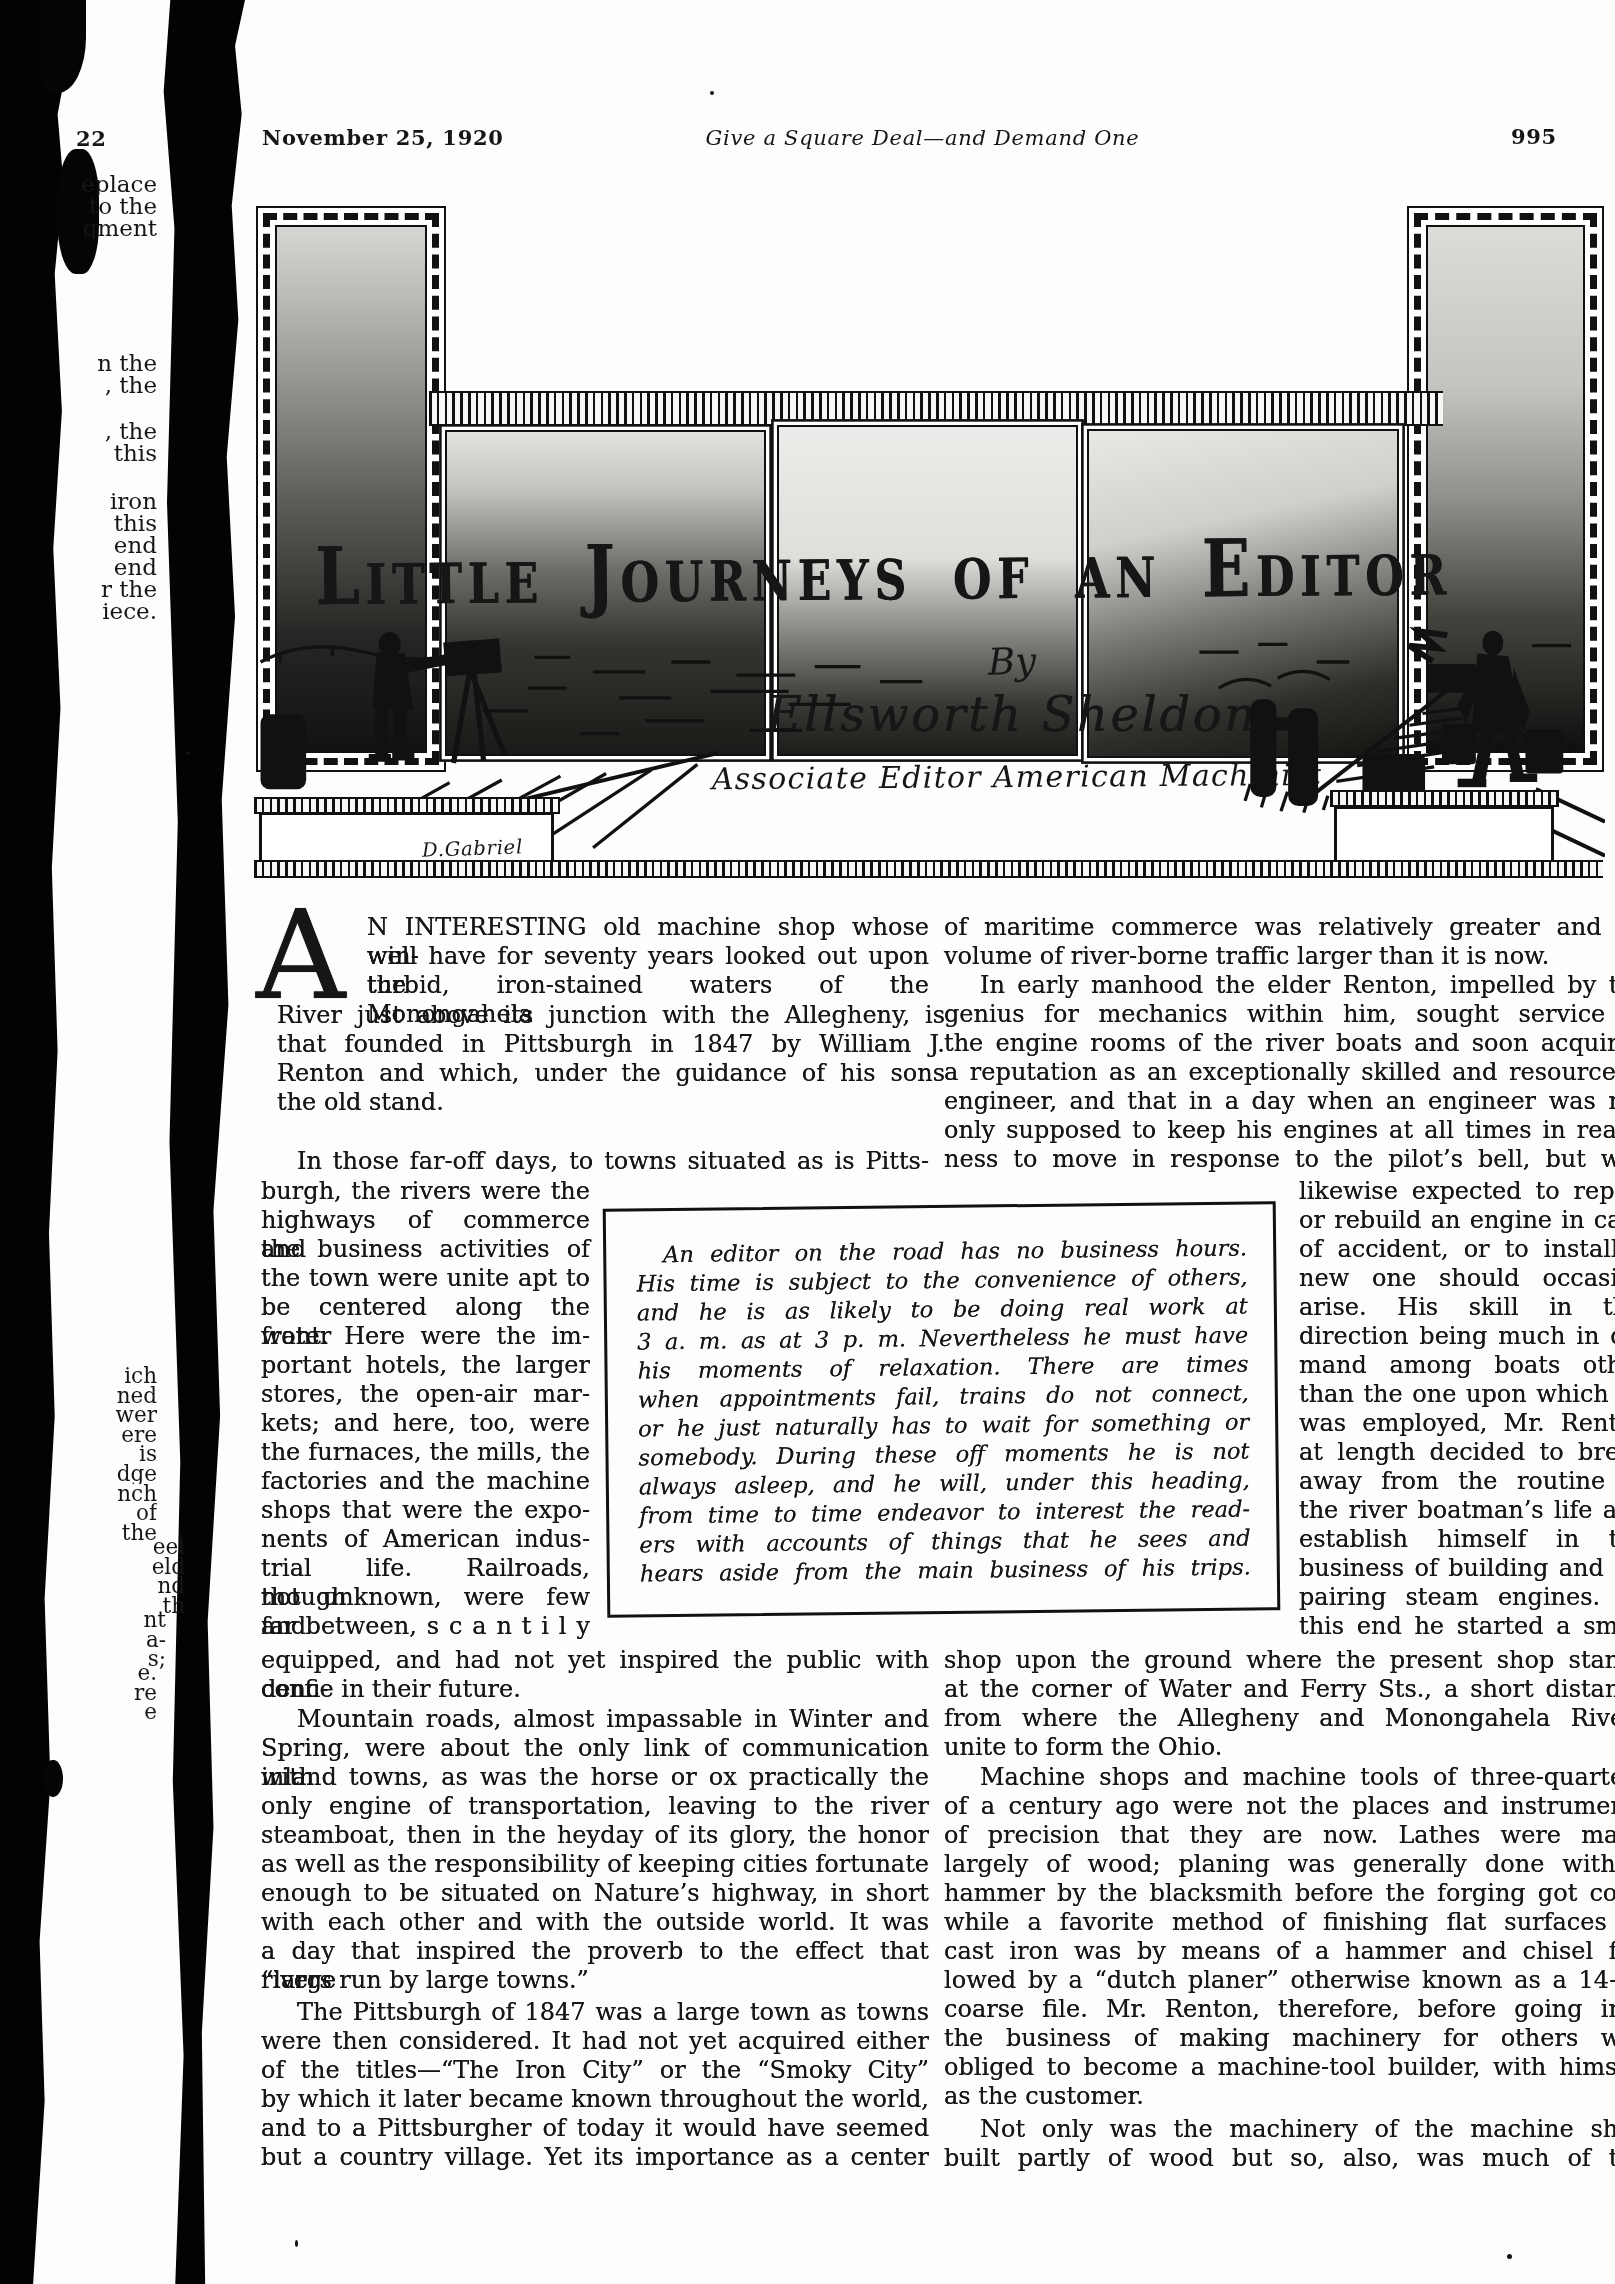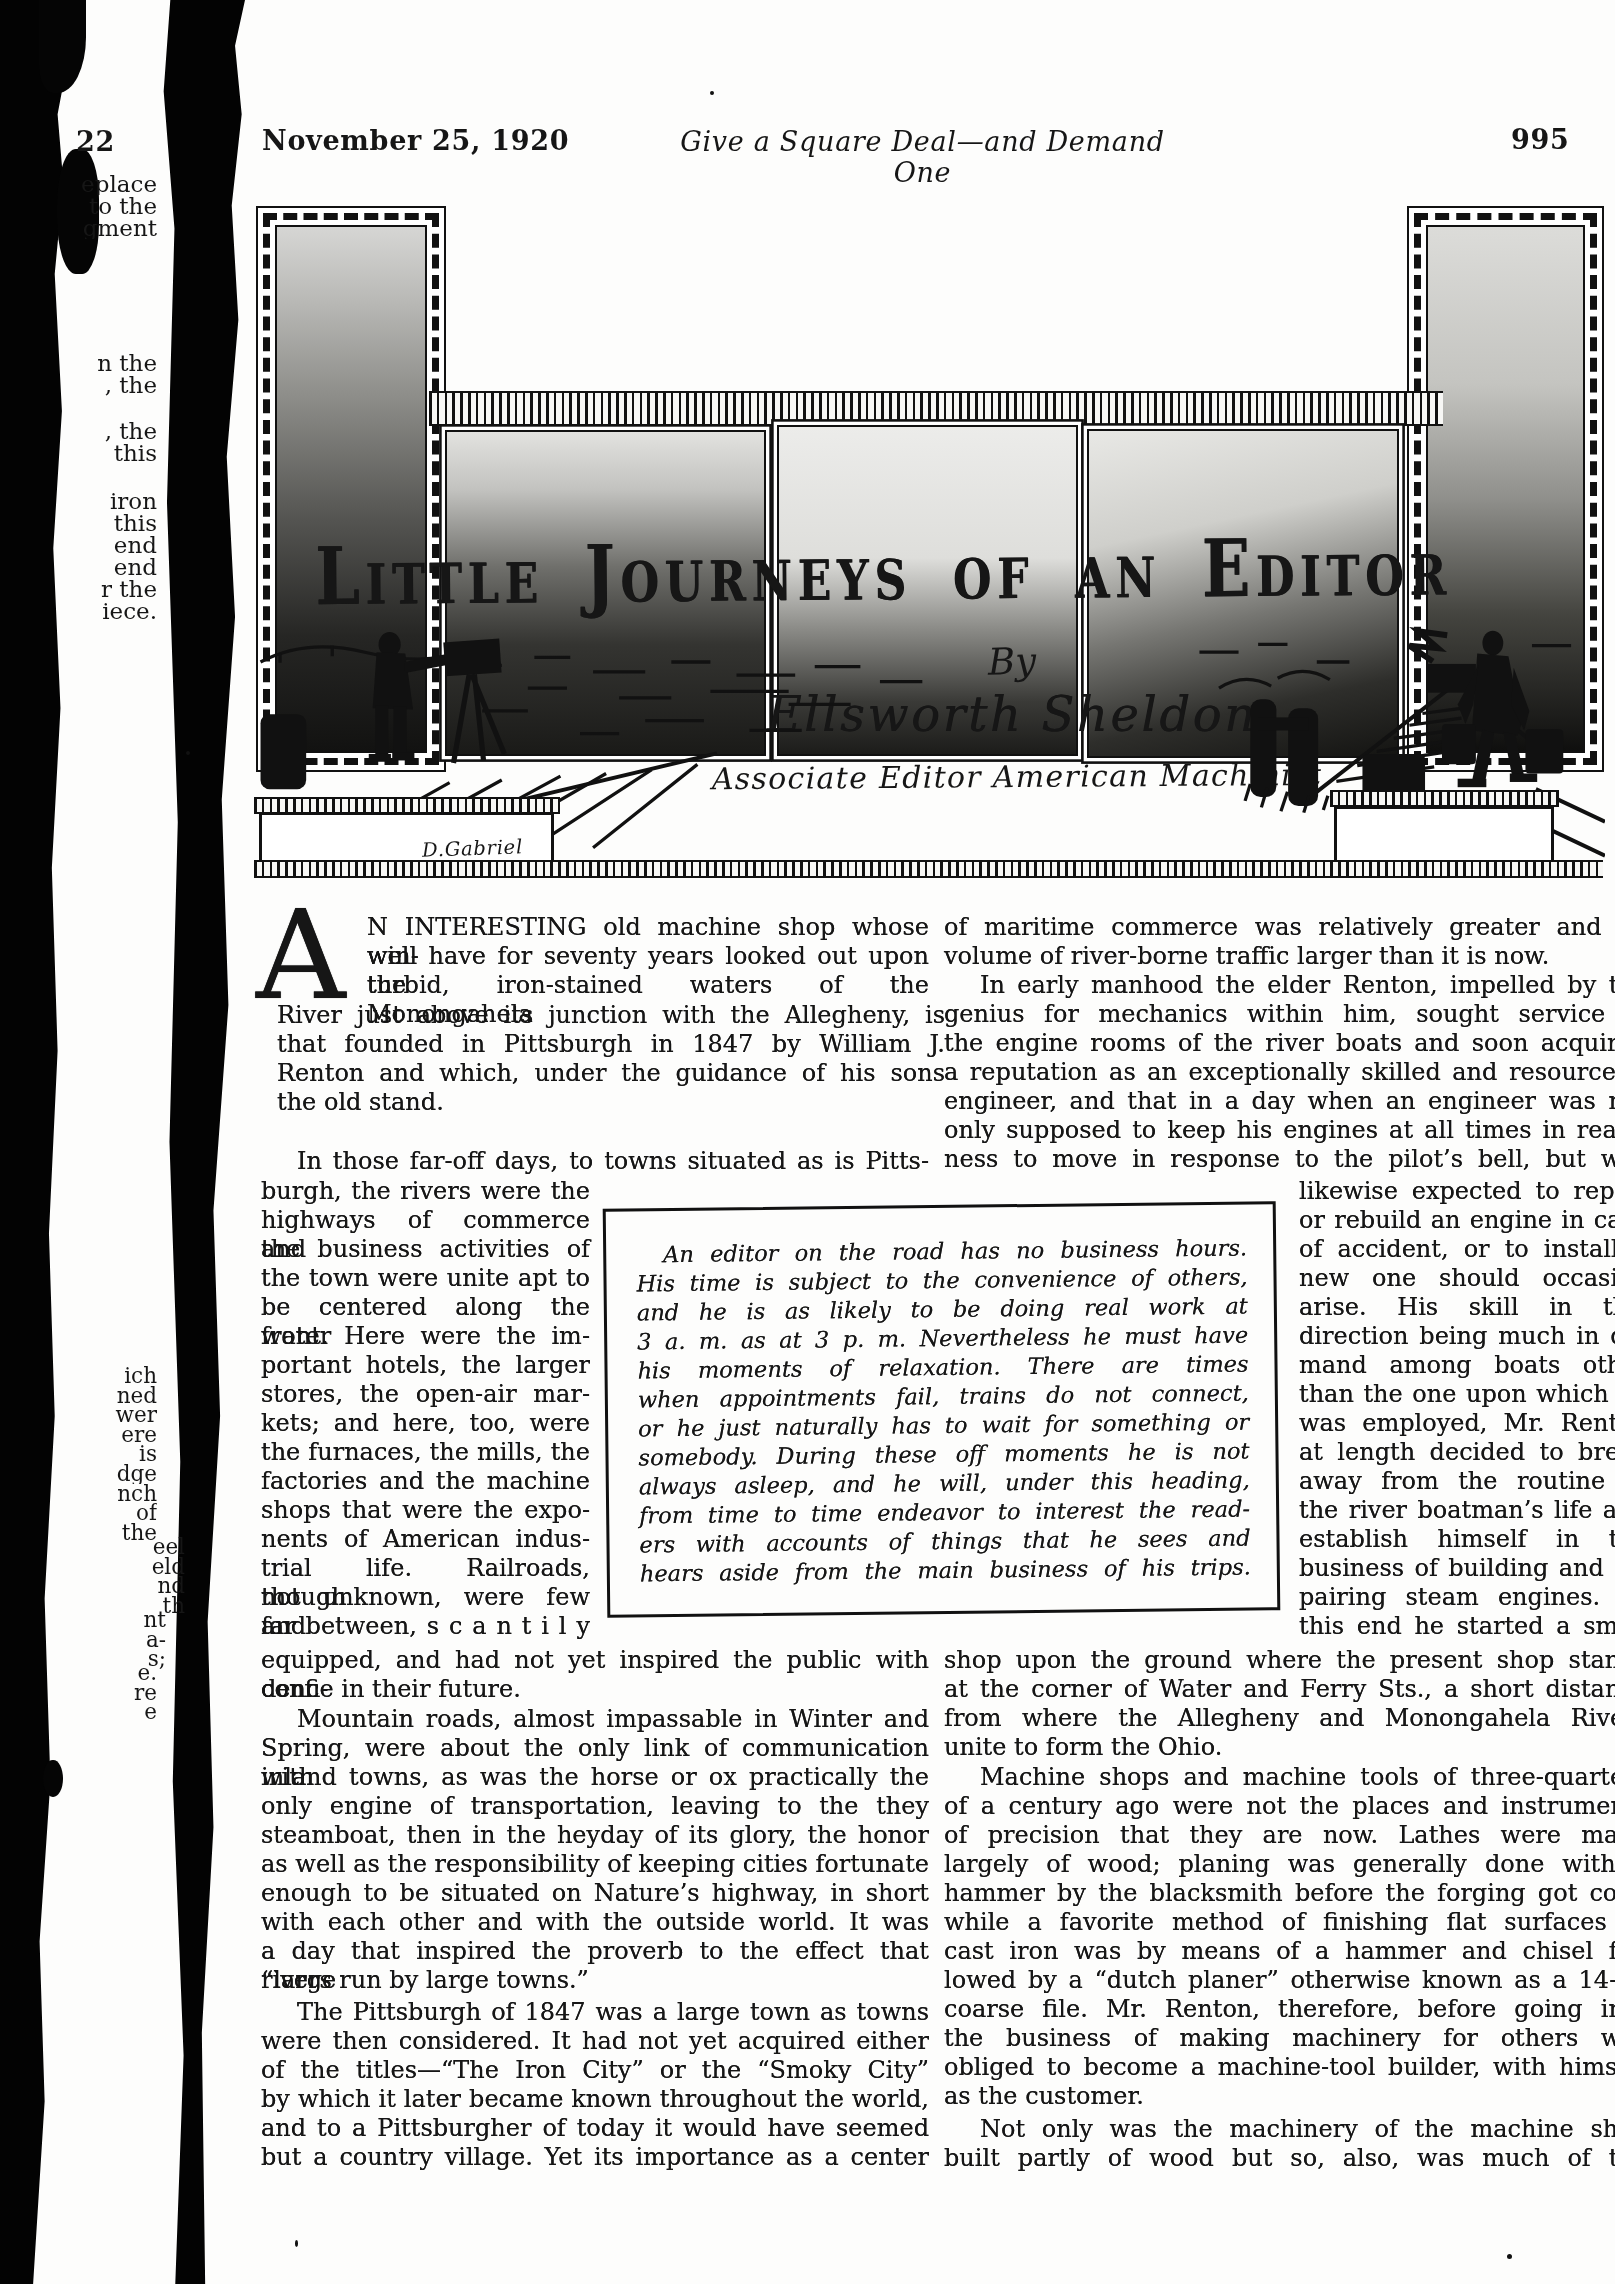--- a/index.html
+++ b/index.html
@@ -14,21 +14,21 @@
     clip-path:polygon(0 0,100% 0,78% 1.5%,92% 3%,80% 5%,88% 8%,76% 12%,86% 18%,74% 24%,84% 31%,72% 38%,80% 46%,68% 54%,76% 62%,62% 70%,70% 78%,55% 85%,62% 92%,46% 100%,0 100%);}
   .band-b{left:162px;top:0;width:83px;height:2284px;
     clip-path:polygon(10% 0,100% 0,88% 2%,96% 5%,84% 9%,92% 14%,78% 20%,88% 27%,72% 35%,80% 44%,62% 53%,70% 62%,55% 71%,62% 80%,48% 89%,52% 100%,16% 100%,26% 90%,13% 78%,22% 64%,9% 50%,19% 36%,6% 22%,15% 10%,2% 4%);}
   .blob{position:absolute;background:#050505;}
   .speck{position:absolute;background:#111;width:3.9px;height:3.9px;border-radius:50%;}
   
   .fragset{position:absolute;left:47px;width:110px;}
   .fline{text-align:right;font-size:23px;height:22px;line-height:22px;white-space:nowrap;overflow:hidden;}
   .fragset.small .fline{font-size:21.5px;height:19.6px;line-height:19.6px;}
   
-  .hdr{position:absolute;font-size:27px;font-weight:bold;letter-spacing:0.7px;}
+  .hdr{position:absolute;font-size:21px;font-weight:bold;letter-spacing:0.7px;}
   .hdr-motto{font-weight:normal;font-style:italic;text-align:center;}
   
   .pframe{position:absolute;border:2.6px solid #111;background:#fff;padding:4.6px;box-sizing:border-box;}
   .pframe-in{border:7.8px dashed #111;padding:5.9px;box-sizing:border-box;width:100%;height:100%;background:#fff;}
   .photo{width:100%;height:100%;border:2.6px solid #111;box-sizing:border-box;}
   .cphoto{position:absolute;border:2.6px solid #111;box-shadow:0 0 0 3.3px #fff,0 0 0 5.9px #111;box-sizing:border-box;}
   .hatchbar{position:absolute;background:repeating-linear-gradient(90deg,#111 0 2.6px,#f7f7f5 2.6px 7.8px);border-top:2.6px solid #111;border-bottom:2.6px solid #111;box-sizing:border-box;}
   .capbox{position:absolute;border:3.3px solid #111;background:#fff;box-sizing:border-box;}
   .g-left{background:linear-gradient(180deg,#d6d6d4 0%,#b9b9b6 14%,#8e8e8a 32%,#565653 55%,#262624 78%,#121211 100%);}
   .g-c1{background:linear-gradient(180deg,#e2e2df 0%,#c2c2bf 18%,#6f6f6b 42%,#343431 66%,#1a1a18 100%);}
@@ -247,21 +247,21 @@
     <div class="tline">far between,  s c a n t i l y</div>
   </div>
 <div class="tblock" style="left:261px;top:1646px;width:668px;">
     <div class="tline">equipped, and had not yet inspired the public with confi-</div>
     <div class="tline last-left">dence in their future.</div>
   </div>
 <div class="tblock" style="left:261px;top:1705px;width:668px;">
     <div class="tline indent">Mountain roads, almost impassable in Winter and</div>
     <div class="tline">Spring, were about the only link of communication with</div>
     <div class="tline">inland towns, as was the horse or ox practically the</div>
-    <div class="tline">only engine of transportation, leaving to the they</div>
+    <div class="tline">only engine of transportation, leaving to the river</div>
     <div class="tline">steamboat, then in the heyday of its glory, the honor</div>
     <div class="tline">as well as the responsibility of keeping cities fortunate</div>
     <div class="tline">enough to be situated on Nature’s highway, in short</div>
     <div class="tline">with each other and with the outside world.  It was</div>
     <div class="tline">a day that inspired the proverb to the effect that “large</div>
     <div class="tline last-left">rivers run by large towns.”</div>
   </div>
 <div class="tblock" style="left:261px;top:1998px;width:668px;">
     <div class="tline indent">The Pittsburgh of 1847 was a large town as towns</div>
     <div class="tline">were then considered.  It had not yet acquired either</div>

